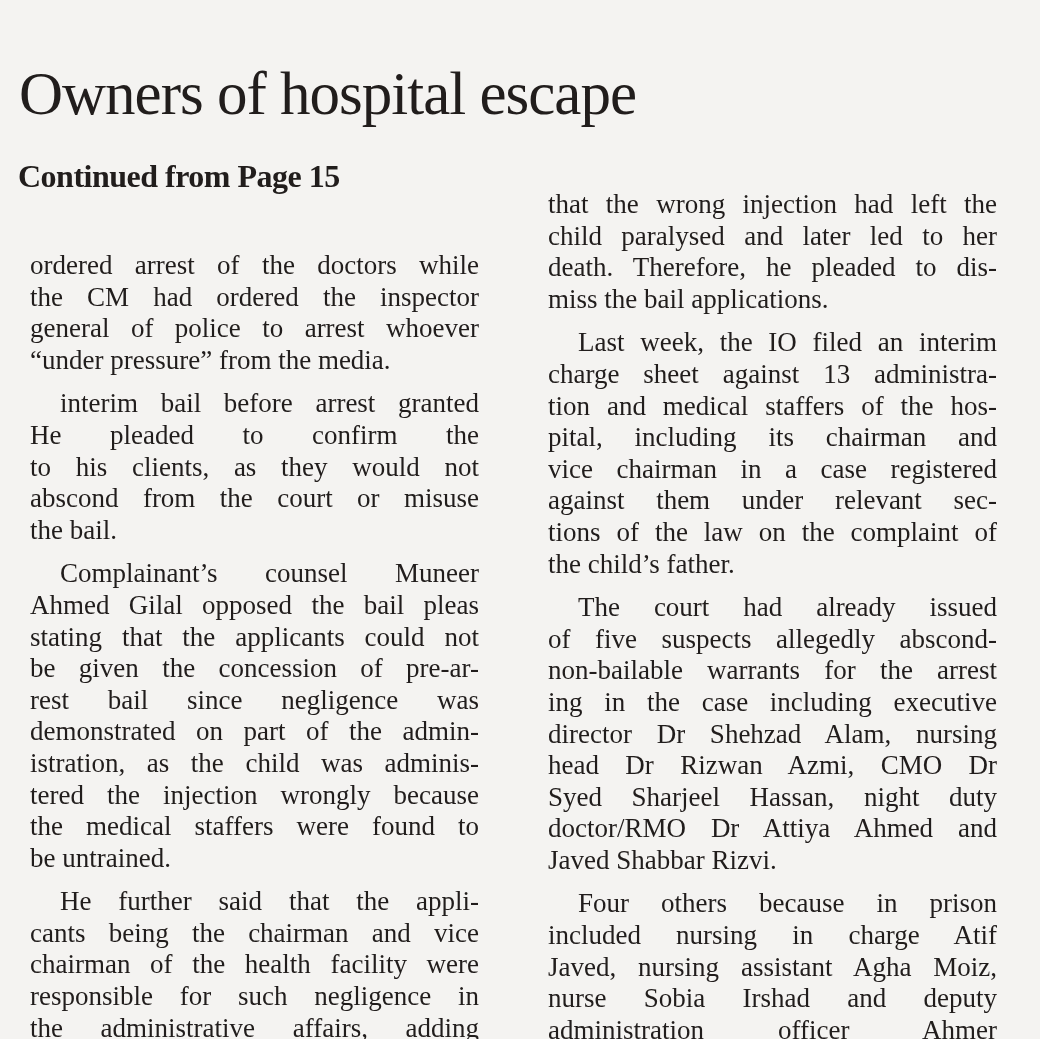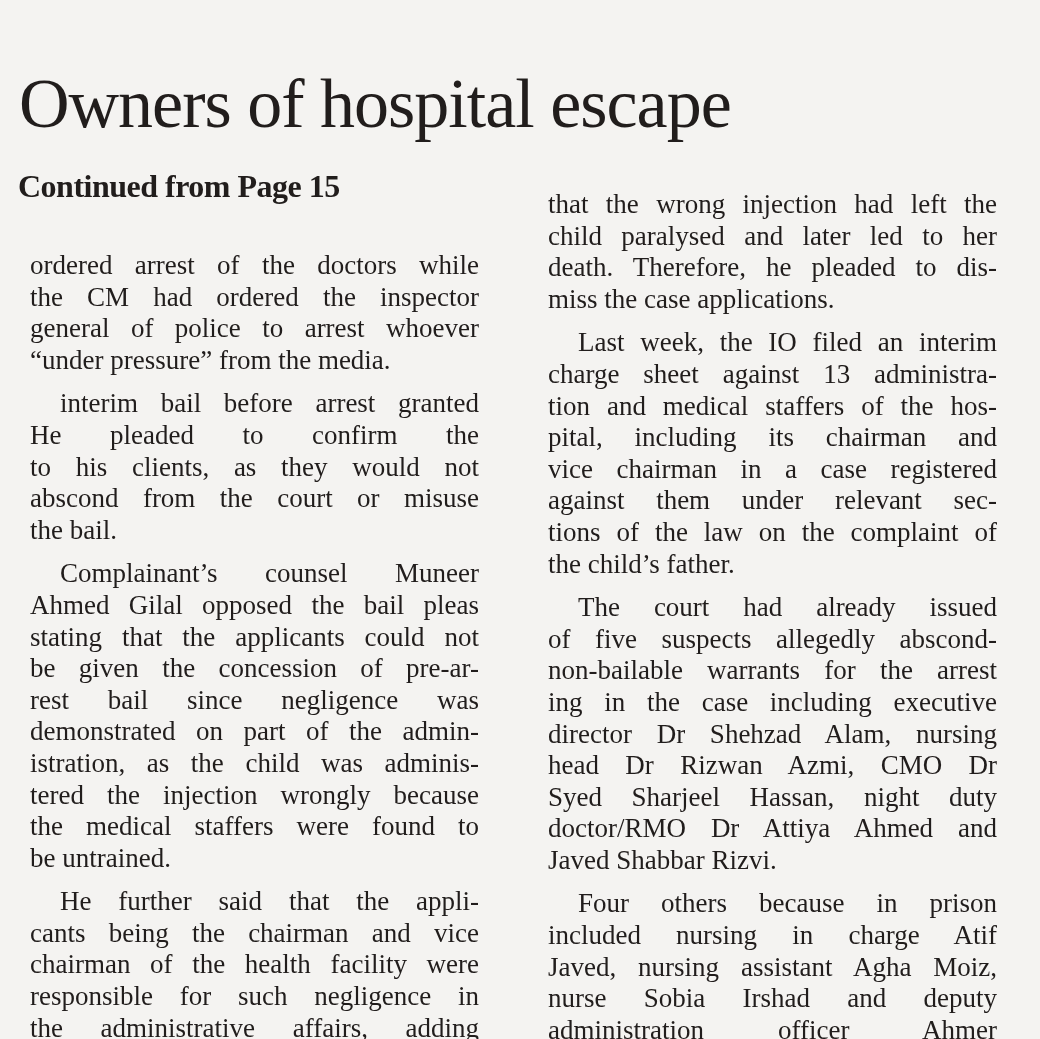--- a/index.html
+++ b/index.html
@@ -19,31 +19,31 @@
     background: var(--bg);
     color: var(--fg);
     font-family: "Liberation Serif", "DejaVu Serif", serif;
     overflow: hidden;
   }
   .headline {
     position: absolute;
     left: 19px;
     top: 22px;
     width: 1000px;
-    font-size: 70px;
+    font-size: 61px;
     line-height: 1.0;
     font-weight: normal;
     letter-spacing: -1px;
     white-space: nowrap;
     color: var(--fg);
   }
   .kicker {
     position: absolute;
     left: 18px;
-    top: 168px;
+    top: 158px;
     font-size: 32px;
     font-weight: bold;
     letter-spacing: -0.5px;
     color: var(--fg);
   }
   .col {
     position: absolute;
     width: 473px;
     font-size: 27px;
     line-height: 31.6px;
@@ -99,21 +99,21 @@
         <div class="line">chairman of the health facility were</div>
         <div class="line">responsible for such negligence in</div>
         <div class="line">the administrative affairs, adding</div>
       </div>
     </div>
   <div class="col col-right">
       <div class="para">
         <div class="line">that the wrong injection had left the</div>
         <div class="line">child paralysed and later led to her</div>
         <div class="line">death. Therefore, he pleaded to dis-</div>
-        <div class="line last-left">miss the case applications.</div>
+        <div class="line last-left">miss the bail applications.</div>
       </div>
       <div class="para indent">
         <div class="line">Last week, the IO filed an interim</div>
         <div class="line">charge sheet against 13 administra-</div>
         <div class="line">tion and medical staffers of the hos-</div>
         <div class="line">pital, including its chairman and</div>
         <div class="line">vice chairman in a case registered</div>
         <div class="line">against them under relevant sec-</div>
         <div class="line">tions of the law on the complaint of</div>
         <div class="line last-left">the child’s father.</div>

